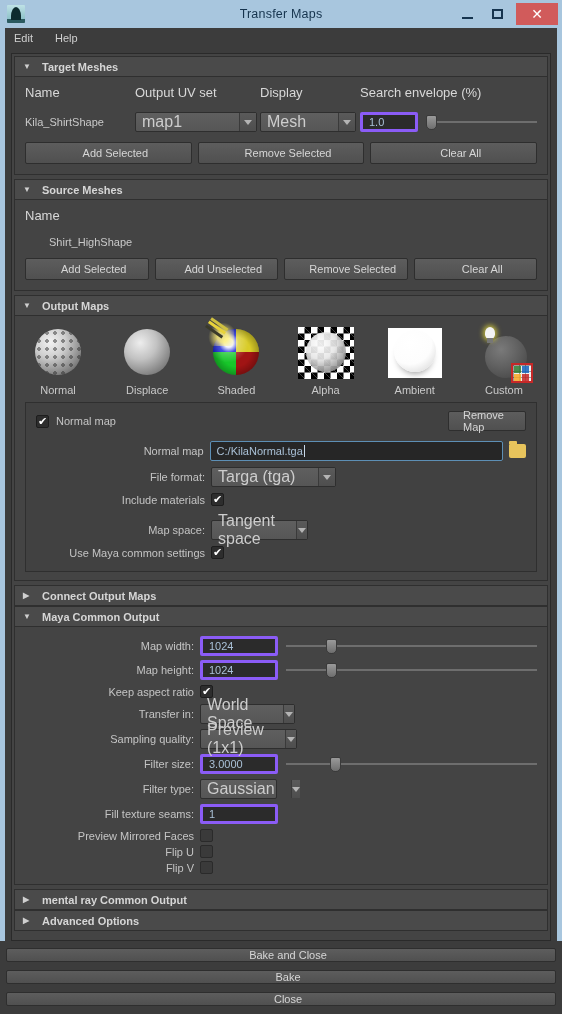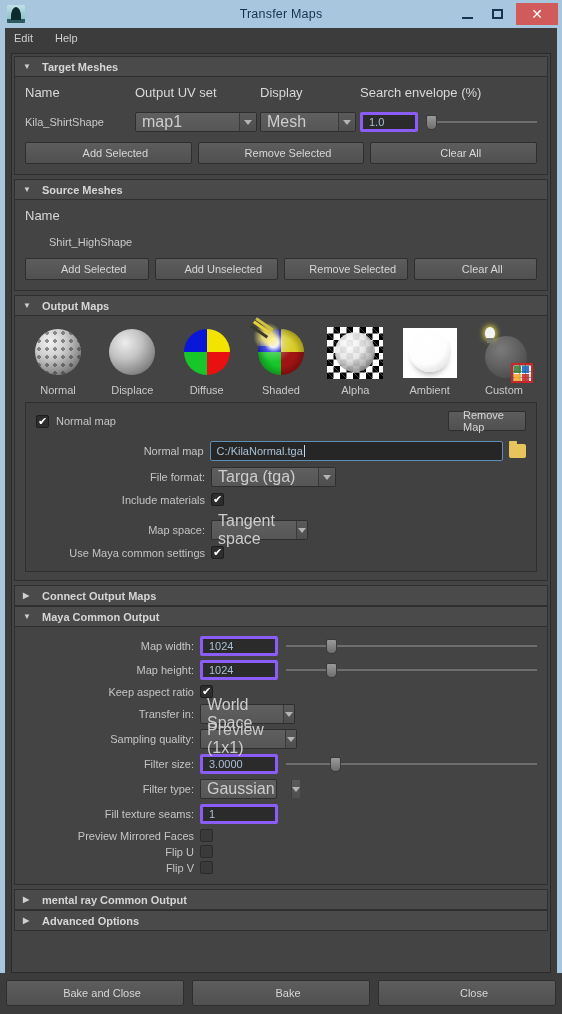--- a/index.html
+++ b/index.html
@@ -250,21 +250,21 @@
   .folder-ico {
     width:17px; height:14px; margin-left:6px; background:#e8c45c; border-radius:1px 2px 2px 2px;
     position:relative;
   }
   .folder-ico:before{
     content:""; position:absolute; left:0; top:-3px; width:8px; height:3px; background:#e8c45c; border-radius:1px 1px 0 0;
   }
 
   .btn-remove-map { width:78px; height:20px; }
 
-  .bottom-bar { display:flex; gap:8px; padding:7px 6px 8px 6px; background:#3c3c3c; }
+  .bottom-bar { display:flex; gap:8px; padding:7px 6px 8px 6px; background:#3c3c3c;flex-direction:column; }
   .bottom-bar .btn { flex:1 1 0; height:26px; }
 </style>
 </head>
 <body>
 
 <div class="window">
 
   <div class="titlebar">
     <div class="app-icon"></div>
     <div class="title-text">Transfer Maps</div>
@@ -359,31 +359,20 @@
                 <div class="dimples"></div>
             </div>
             <div class="map-label">Normal</div>
           </div>
           <div class="map-item">
             <div class="map-thumb thumb-displace">
               <div class="spikes"></div>
                 <div class="sphere-base"></div>
             </div>
             <div class="map-label">Displace</div>
-          </div>
-          <div class="map-item">
-            <div class="map-thumb">
-              <div class="quad">
-                <span class="q1" style="background:#0a16d8"></span>
-                <span class="q2" style="background:#f2e400"></span>
-                <span class="q3" style="background:#17c62a"></span>
-                <span class="q4" style="background:#e81010"></span>
-              </div>
-            </div>
-            <div class="map-label">Diffuse</div>
           </div>
           <div class="map-item">
             <div class="map-thumb thumb-shaded">
               <div class="quad">
                 <span class="q1" style="background:#0a16d8"></span>
                 <span class="q2" style="background:#d9cc28"></span>
                 <span class="q3" style="background:#17c62a"></span>
                 <span class="q4" style="background:#a01414"></span>
               </div>
               <div class="shine"></div>

